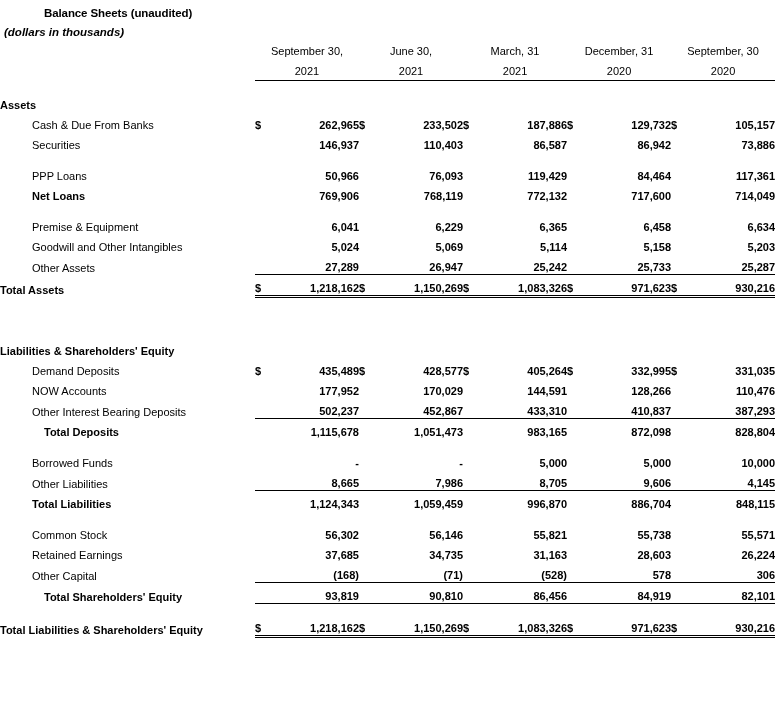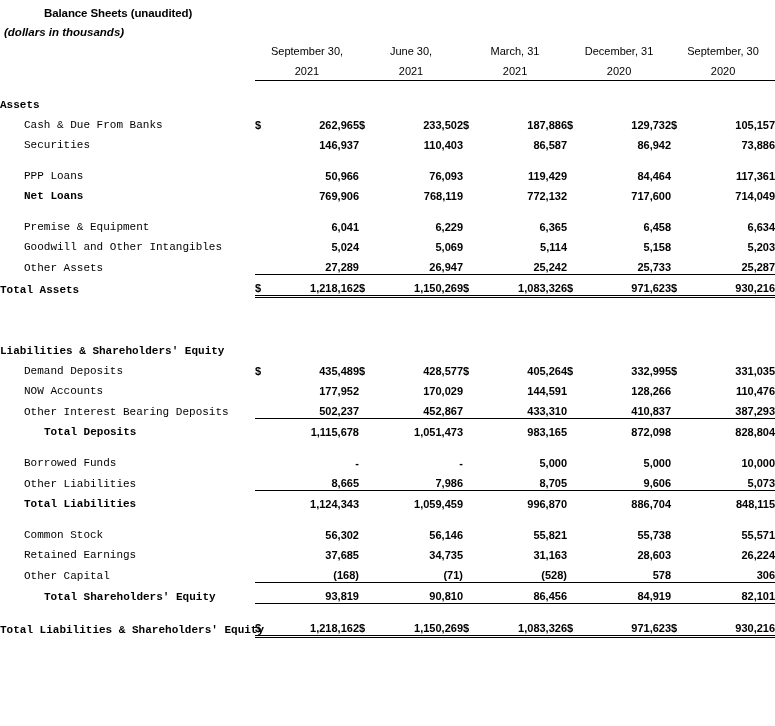--- a/index.html
+++ b/index.html
@@ -54,23 +54,22 @@
     line-height: 14px;
     height: 20px;
   }
   col.c-label { width: 255px; }
   col.c-cur   { width: 22px; }
   col.c-num   { width: 82px; }
 
   .lbl {
     padding-left: 4px;
     white-space: nowrap;
-    font-family: Liberation Mono, monospace;
-  }
-  .lbl.ind1 { padding-left: 24px; }
+  }
+  .lbl.ind1 { padding-left: 32px; }
   .lbl.ind2 { padding-left: 44px; margin-left: 20px; }
   .lbl.bold { font-weight: bold; }
   .lbl.head { font-weight: bold; }
 
   .num {
     text-align: right;
     padding-right: 6px;
     font-weight: bold;
     white-space: nowrap;
   }
@@ -362,21 +361,21 @@
         <td class="lbl ind1">Other Liabilities</td>
         <td class="cur bb-single"></td>
         <td class="num bb-single">8,665</td>
         <td class="cur bb-single"></td>
         <td class="num bb-single">7,986</td>
         <td class="cur bb-single"></td>
         <td class="num bb-single">8,705</td>
         <td class="cur bb-single"></td>
         <td class="num bb-single">9,606</td>
         <td class="cur bb-single"></td>
-        <td class="num bb-single">5,073</td>
+        <td class="num bb-single">4,145</td>
       </tr>
 
       <tr>
         <td class="lbl ind1 bold">Total Liabilities</td>
         <td class="cur"></td>
         <td class="num">1,124,343</td>
         <td class="cur"></td>
         <td class="num">1,059,459</td>
         <td class="cur"></td>
         <td class="num">996,870</td>

